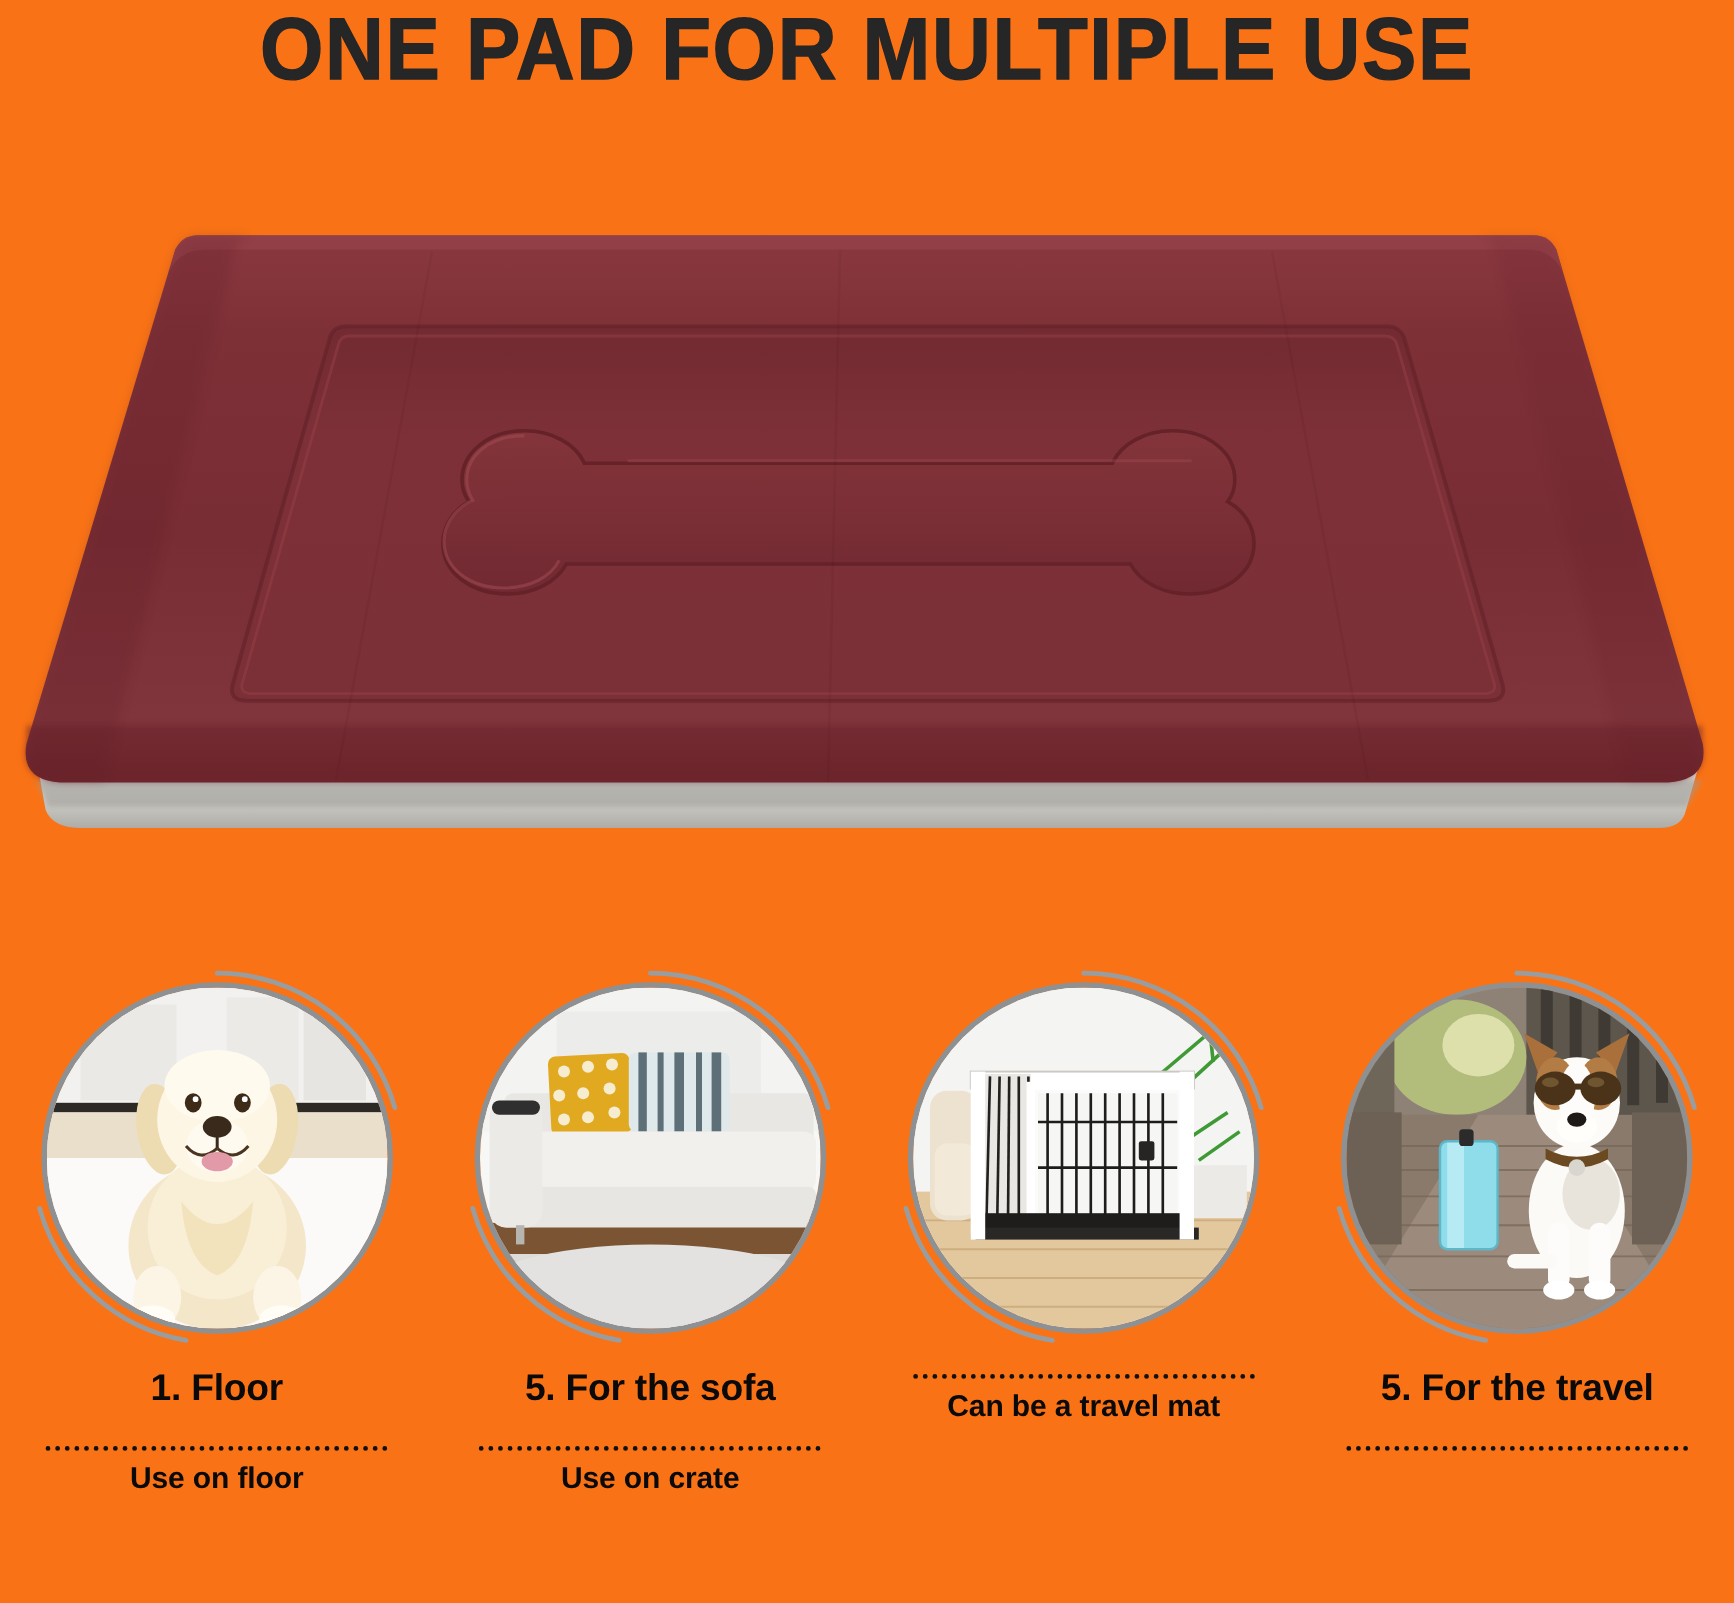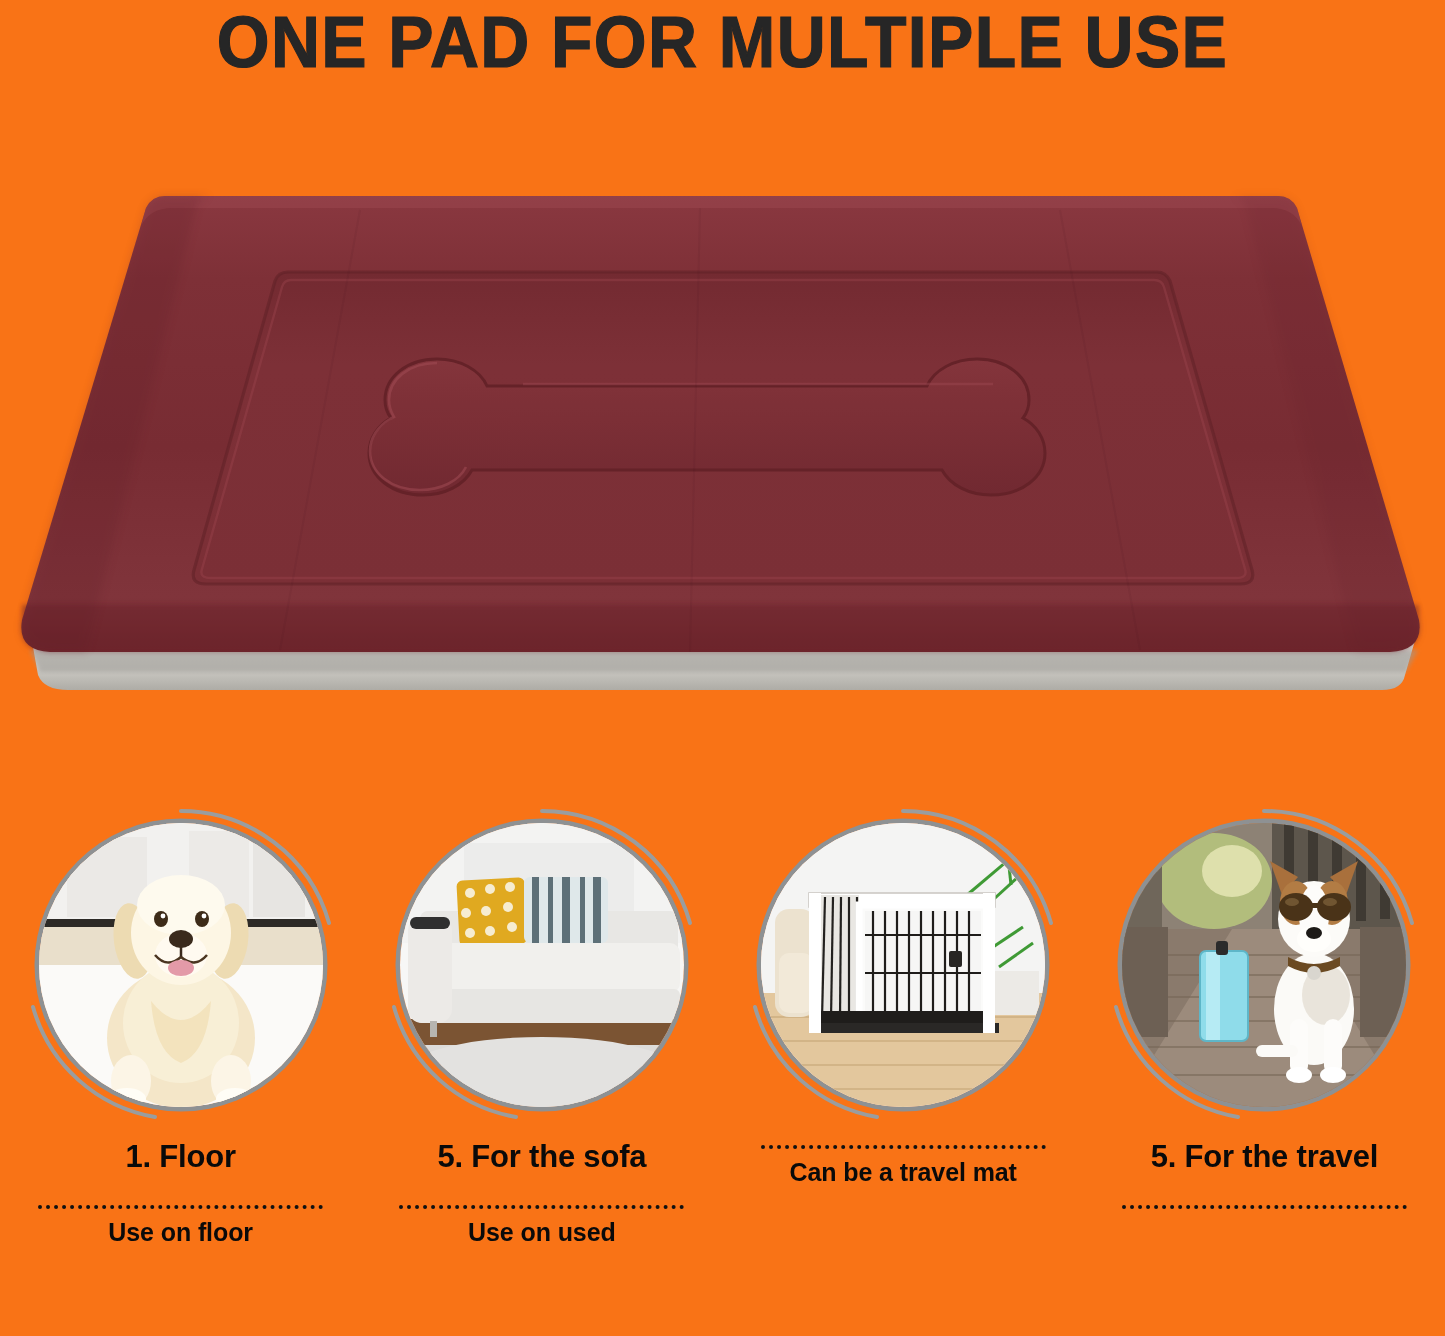--- a/index.html
+++ b/index.html
@@ -332,21 +332,21 @@
 
             <rect x="8" y="94" width="44" height="106" rx="14" fill="#eceae7"></rect>
             <rect x="10" y="94" width="40" height="12" rx="6" fill="#2f2f2f"></rect>
 
             <rect x="30" y="198" width="7" height="16" fill="#b7b5b0"></rect>
           </svg>
         </div>
       </div>
       <div class="case-title">5. For the sofa</div>
       <div class="dotted"></div>
-      <div class="case-sub">Use on  used</div>
+      <div class="case-sub">Use on  crate</div>
     </div>
 
     <div class="case">
       <div class="circle-wrap">
         <svg class="ring-deco" viewBox="0 0 316 316">
           <path d="M 158 4 A 154 154 0 0 1 306 116" fill="none" stroke="#9a9d9f" stroke-width="4" stroke-linecap="round"></path>
           <path d="M 10 200 A 154 154 0 0 0 132 310" fill="none" stroke="#9a9d9f" stroke-width="4" stroke-linecap="round"></path>
         </svg>
         <div class="photo">
           <svg viewBox="0 0 284 284">

